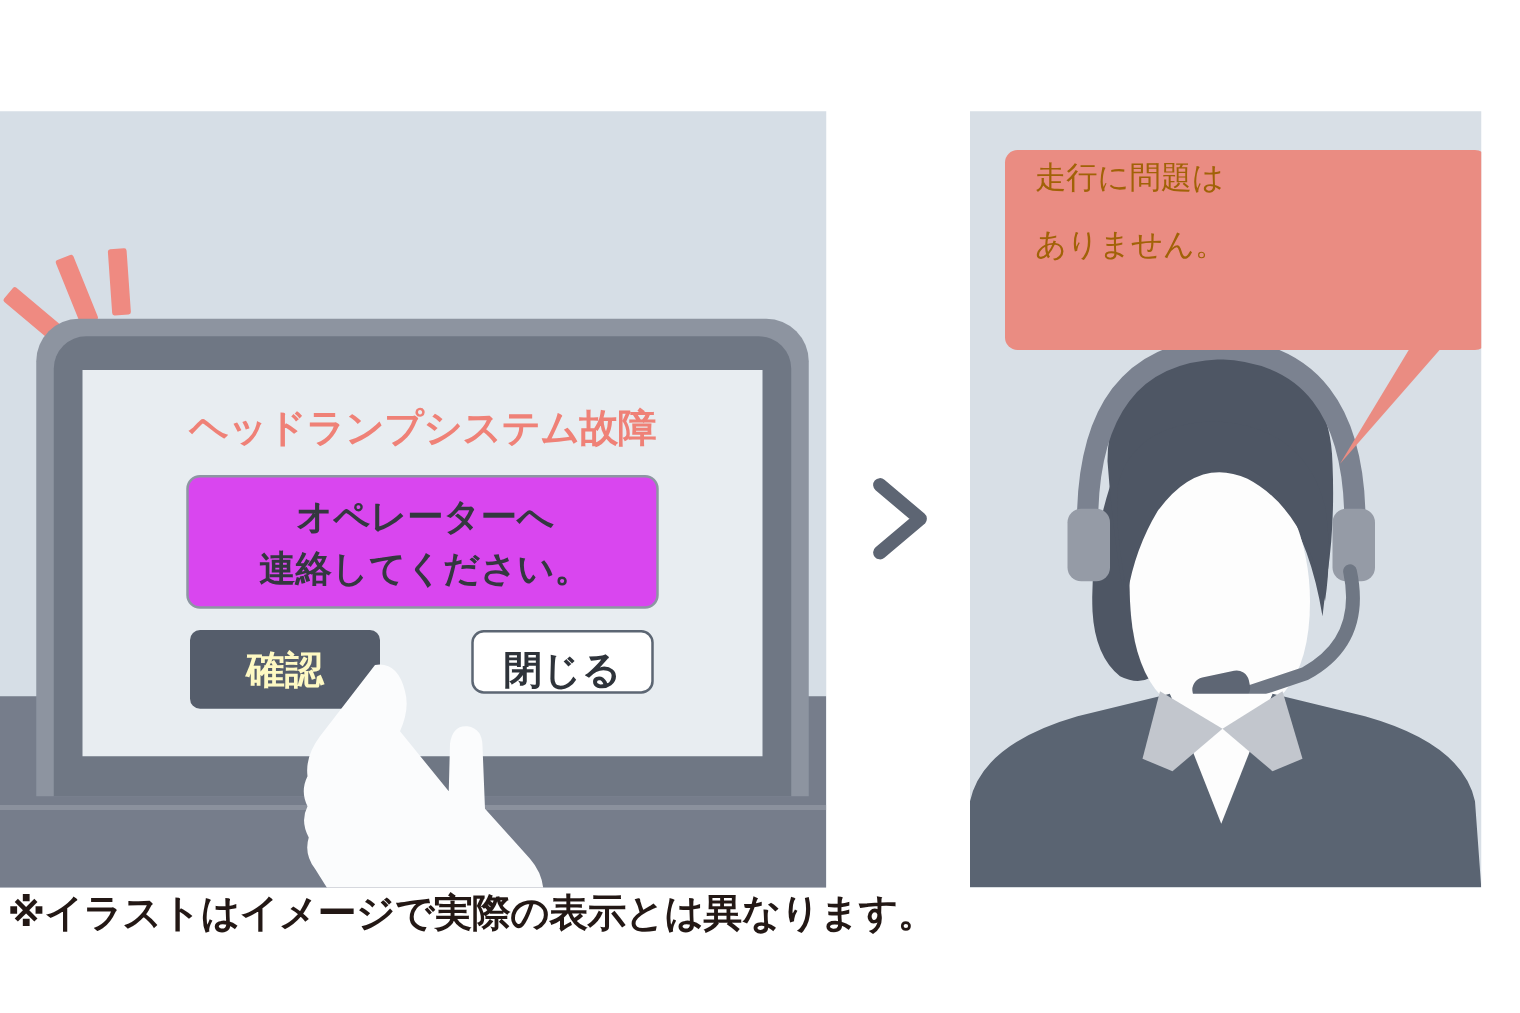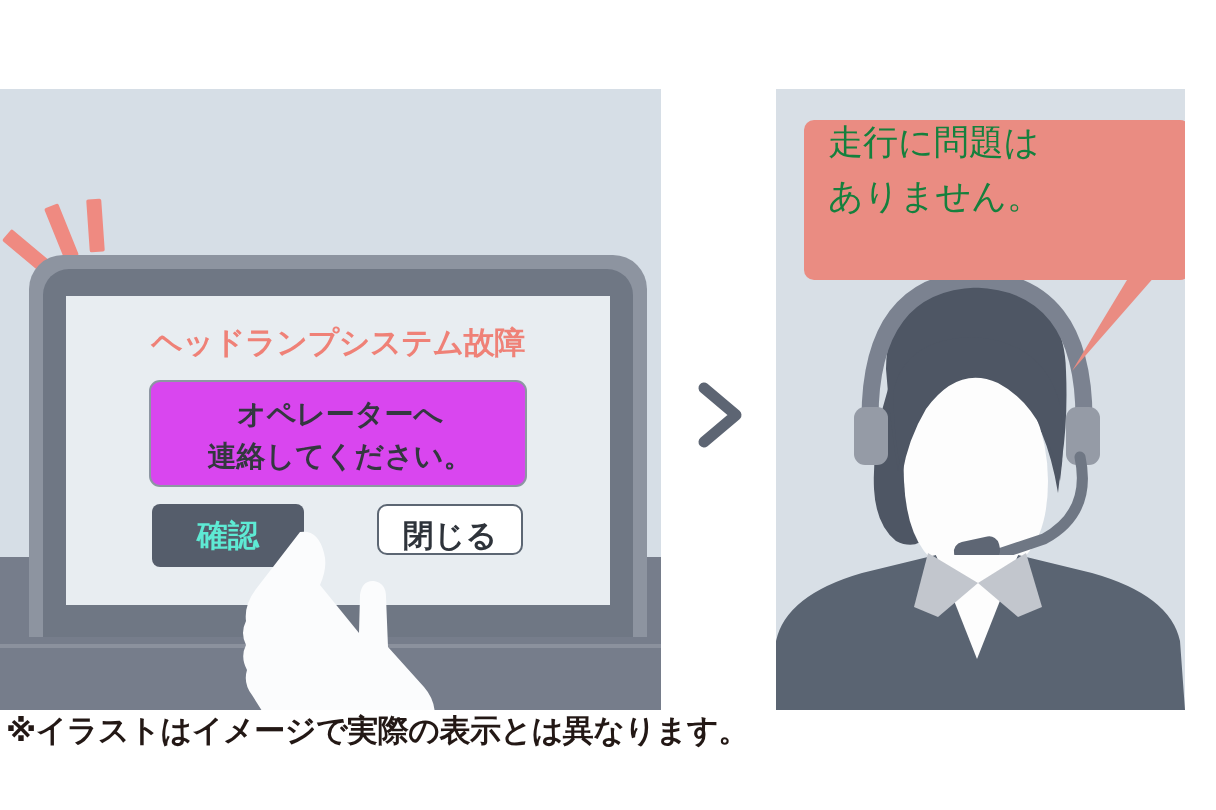--- a/index.html
+++ b/index.html
@@ -123,21 +123,21 @@
 
   #btn-confirm {
     position: absolute;
     left: 86px;
     top: 208px;
     width: 152px;
     height: 63px;
     background: #555d6b;
     border: none;
     border-radius: 8px;
-    color: #5eead4;
+    color: #fef9c3;
     font-size: 31px;
     font-weight: bold;
     font-family: "Liberation Sans", "DejaVu Sans", sans-serif;
     cursor: pointer;
     line-height: 63px;
     text-align: center;
     padding: 0;
   }
   #btn-close {
     position: absolute;
@@ -195,22 +195,22 @@
     width: 386px;
     height: 160px;
     background: #ea8c82;
     border-radius: 10px;
   }
   #speech-text {
     position: absolute;
     left: 52px;
     top: 26px;
     width: 310px;
-    color: #15803d;
-    font-size: 35px;
+    color: #a16207;
+    font-size: 25px;
     line-height: 54px;
     white-space: pre-line;
     letter-spacing: 0px;
   }
   #bubble-tail {
     position: absolute;
     left: 292px;
     top: 186px;
     width: 90px;
     height: 100px;

